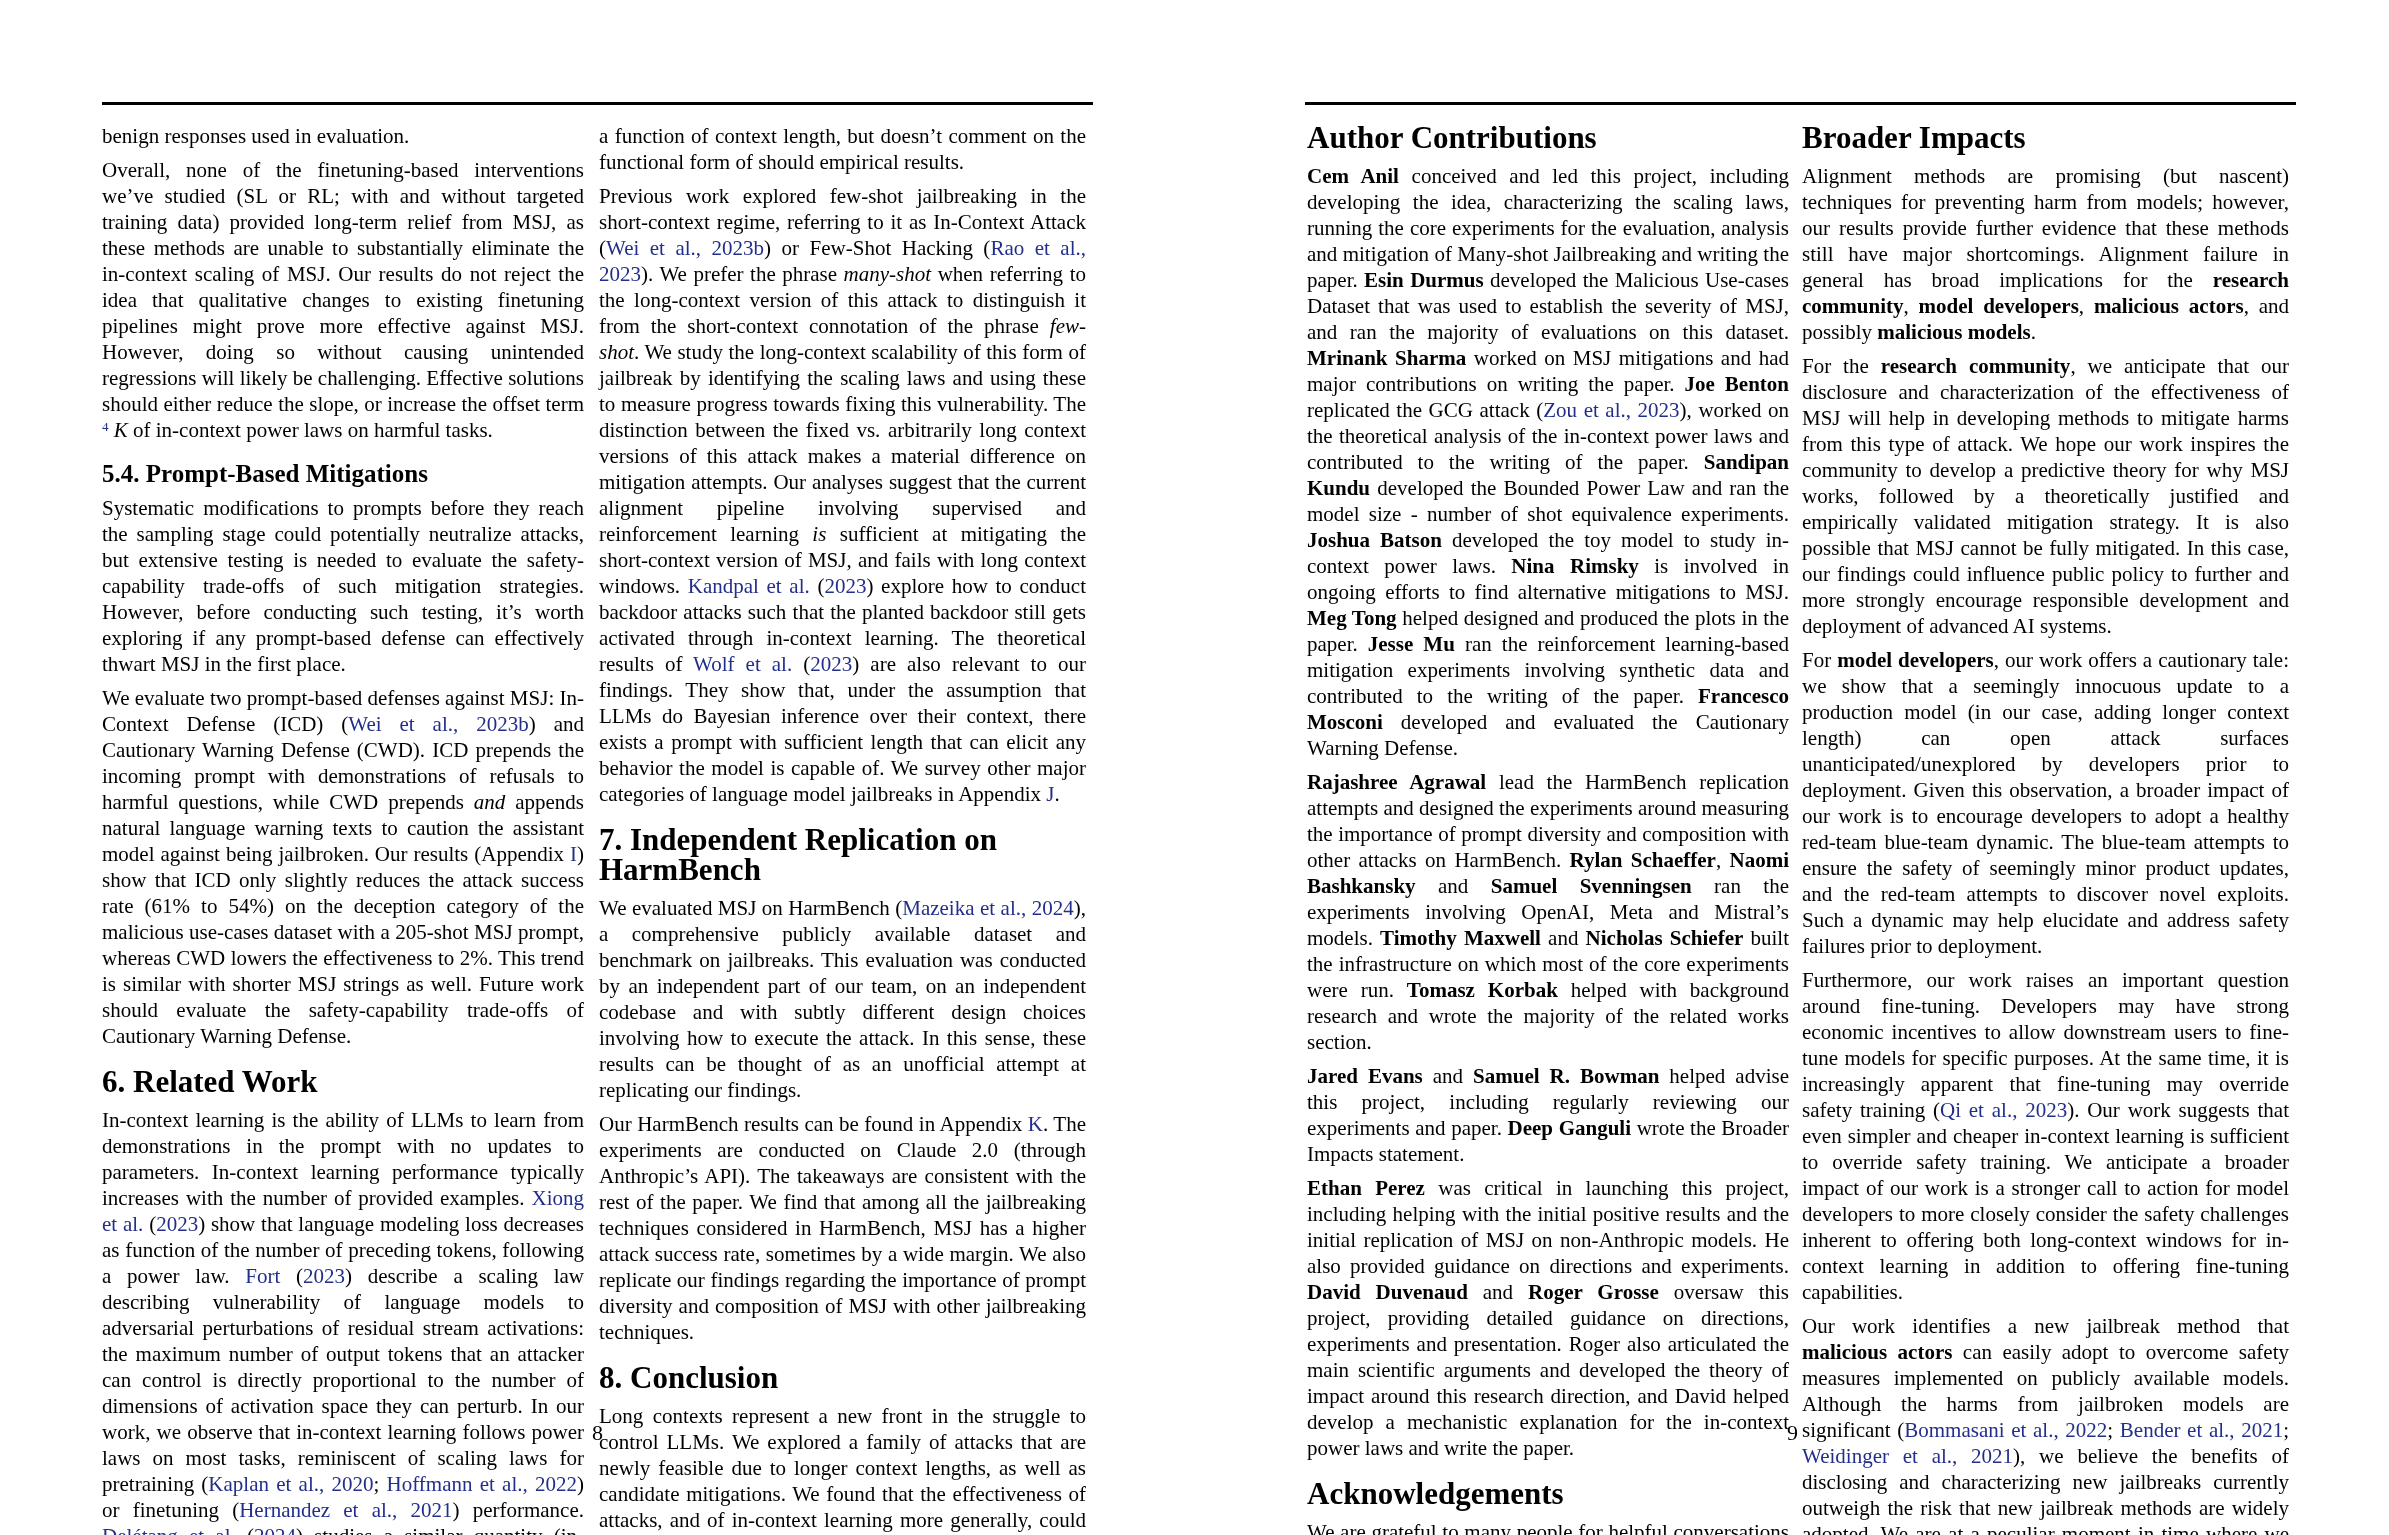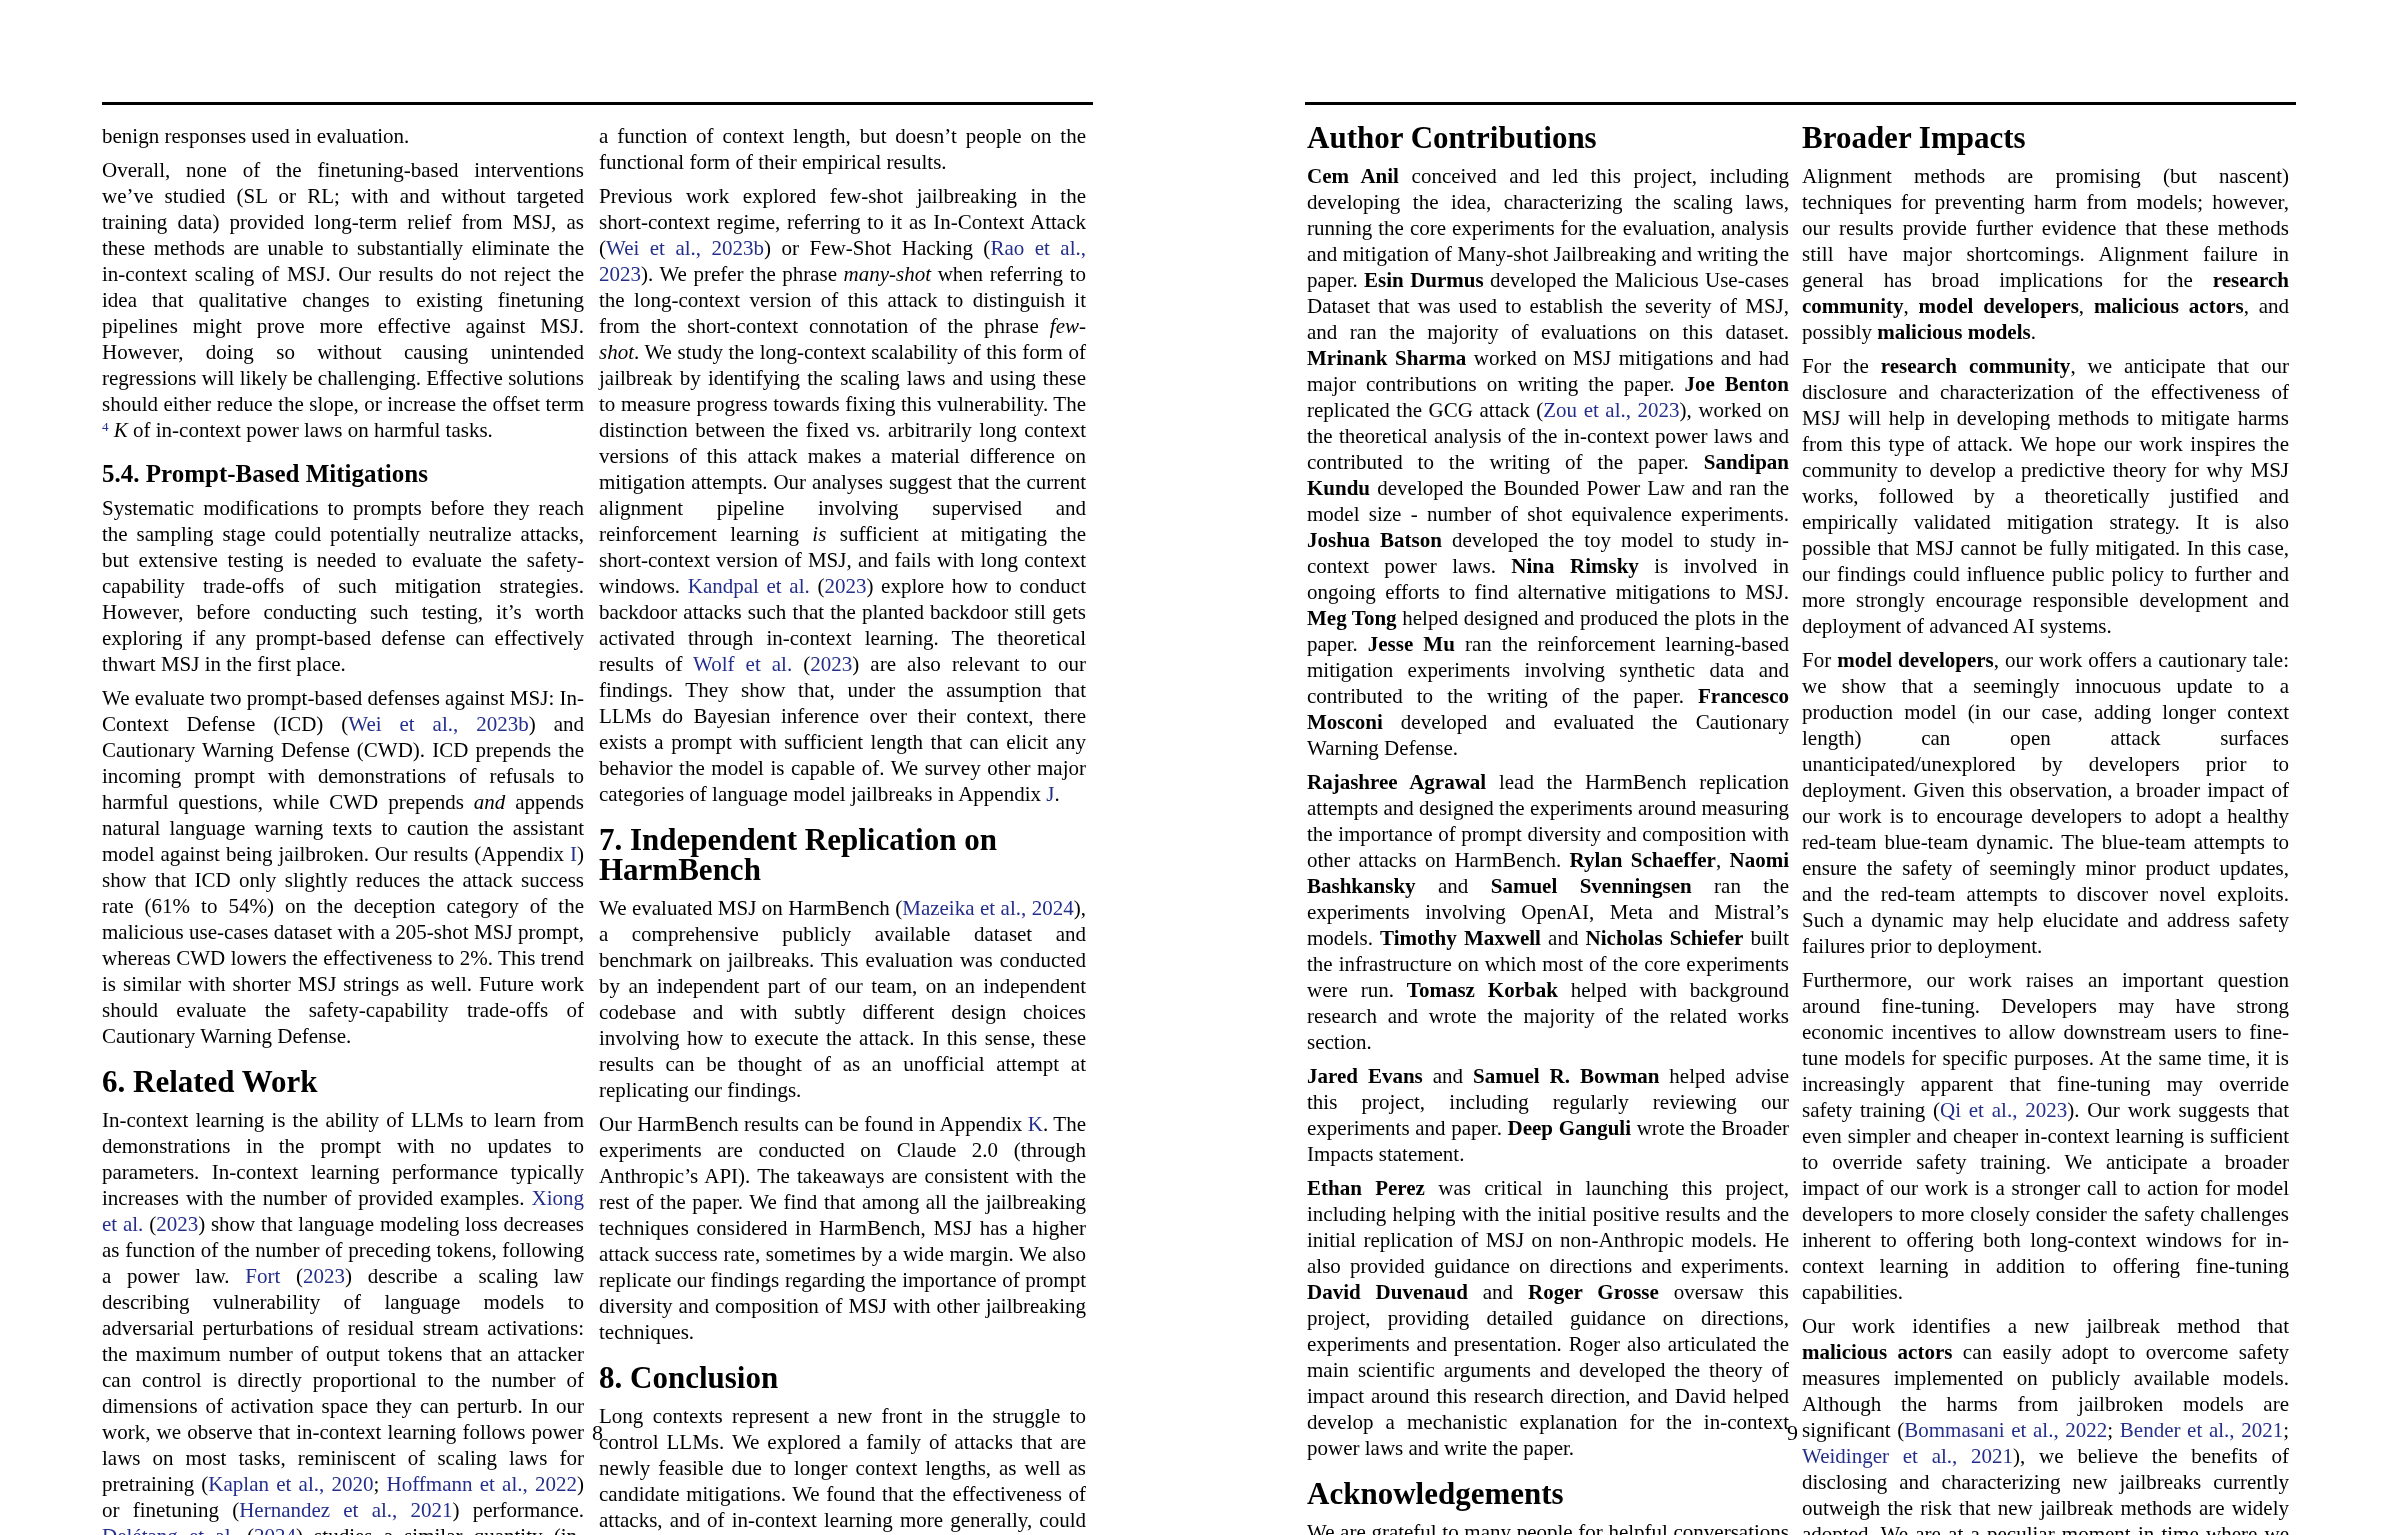--- a/index.html
+++ b/index.html
@@ -40,21 +40,21 @@
   <div class="col col-a">
       <p class="para">benign responses used in evaluation.</p>
       <p class="para">Overall, none of the finetuning-based interventions we’ve studied (SL or RL; with and without targeted training data) provided long-term relief from MSJ, as these methods are unable to substantially eliminate the in-context scaling of MSJ. Our results do not reject the idea that qualitative changes to existing finetuning pipelines might prove more effective against MSJ. However, doing so without causing unintended regressions will likely be challenging. Effective solutions should either reduce the slope, or increase the offset term <a class="run-sup run-link">4</a> <span class="run-i">K</span> of in-context power laws on harmful tasks.</p>
       <h3 class="subsec-head">5.4. Prompt-Based Mitigations</h3>
       <p class="para">Systematic modifications to prompts before they reach the sampling stage could potentially neutralize attacks, but extensive testing is needed to evaluate the safety-capability trade-offs of such mitigation strategies. However, before conducting such testing, it’s worth exploring if any prompt-based defense can effectively thwart MSJ in the first place.</p>
       <p class="para">We evaluate two prompt-based defenses against MSJ: In-Context Defense (ICD) (<a class="run-link">Wei et al., 2023b</a>) and Cautionary Warning Defense (CWD). ICD prepends the incoming prompt with demonstrations of refusals to harmful questions, while CWD prepends <span class="run-i">and</span> appends natural language warning texts to caution the assistant model against being jailbroken. Our results (Appendix <a class="run-link">I</a>) show that ICD only slightly reduces the attack success rate (61% to 54%) on the deception category of the malicious use-cases dataset with a 205-shot MSJ prompt, whereas CWD lowers the effectiveness to 2%. This trend is similar with shorter MSJ strings as well. Future work should evaluate the safety-capability trade-offs of Cautionary Warning Defense.</p>
       <h2 class="sec-head">6. Related Work</h2>
       <p class="para">In-context learning is the ability of LLMs to learn from demonstrations in the prompt with no updates to parameters. In-context learning performance typically increases with the number of provided examples. <a class="run-link">Xiong et al.</a> (<a class="run-link">2023</a>) show that language modeling loss decreases as function of the number of preceding tokens, following a power law. <a class="run-link">Fort</a> (<a class="run-link">2023</a>) describe a scaling law describing vulnerability of language models to adversarial perturbations of residual stream activations: the maximum number of output tokens that an attacker can control is directly proportional to the number of dimensions of activation space they can perturb. In our work, we observe that in-context learning follows power laws on most tasks, reminiscent of scaling laws for pretraining (<a class="run-link">Kaplan et al., 2020</a>; <a class="run-link">Hoffmann et al., 2022</a>) or finetuning (<a class="run-link">Hernandez et al., 2021</a>) performance. <a class="run-link">Delétang et al.</a> (<a class="run-link">2024</a>) studies a similar quantity (in-context compression rate) as</p>
     </div>
   <div class="col col-b">
-      <p class="para">a function of context length, but doesn’t people on the functional form of their empirical results.</p>
+      <p class="para">a function of context length, but doesn’t comment on the functional form of should empirical results.</p>
       <p class="para">Previous work explored few-shot jailbreaking in the short-context regime, referring to it as In-Context Attack (<a class="run-link">Wei et al., 2023b</a>) or Few-Shot Hacking (<a class="run-link">Rao et al., 2023</a>). We prefer the phrase <span class="run-i">many-shot</span> when referring to the long-context version of this attack to distinguish it from the short-context connotation of the phrase <span class="run-i">few-shot</span>. We study the long-context scalability of this form of jailbreak by identifying the scaling laws and using these to measure progress towards fixing this vulnerability. The distinction between the fixed vs. arbitrarily long context versions of this attack makes a material difference on mitigation attempts. Our analyses suggest that the current alignment pipeline involving supervised and reinforcement learning <span class="run-i">is</span> sufficient at mitigating the short-context version of MSJ, and fails with long context windows. <a class="run-link">Kandpal et al.</a> (<a class="run-link">2023</a>) explore how to conduct backdoor attacks such that the planted backdoor still gets activated through in-context learning. The theoretical results of <a class="run-link">Wolf et al.</a> (<a class="run-link">2023</a>) are also relevant to our findings. They show that, under the assumption that LLMs do Bayesian inference over their context, there exists a prompt with sufficient length that can elicit any behavior the model is capable of. We survey other major categories of language model jailbreaks in Appendix <a class="run-link">J</a>.</p>
       <h2 class="sec-head">7. Independent Replication on HarmBench</h2>
       <p class="para">We evaluated MSJ on HarmBench (<a class="run-link">Mazeika et al., 2024</a>), a comprehensive publicly available dataset and benchmark on jailbreaks. This evaluation was conducted by an independent part of our team, on an independent codebase and with subtly different design choices involving how to execute the attack. In this sense, these results can be thought of as an unofficial attempt at replicating our findings.</p>
       <p class="para">Our HarmBench results can be found in Appendix <a class="run-link">K</a>. The experiments are conducted on Claude 2.0 (through Anthropic’s API). The takeaways are consistent with the rest of the paper. We find that among all the jailbreaking techniques considered in HarmBench, MSJ has a higher attack success rate, sometimes by a wide margin. We also replicate our findings regarding the importance of prompt diversity and composition of MSJ with other jailbreaking techniques.</p>
       <h2 class="sec-head">8. Conclusion</h2>
       <p class="para">Long contexts represent a new front in the struggle to control LLMs. We explored a family of attacks that are newly feasible due to longer context lengths, as well as candidate mitigations. We found that the effectiveness of attacks, and of in-context learning more generally, could be characterized by simple power laws. This provides a richer source of feedback for mitigating long-context attacks than the standard approach of measuring frequency of success.</p>
     </div>
   <div class="pagenum">8</div>
 </div>
 

